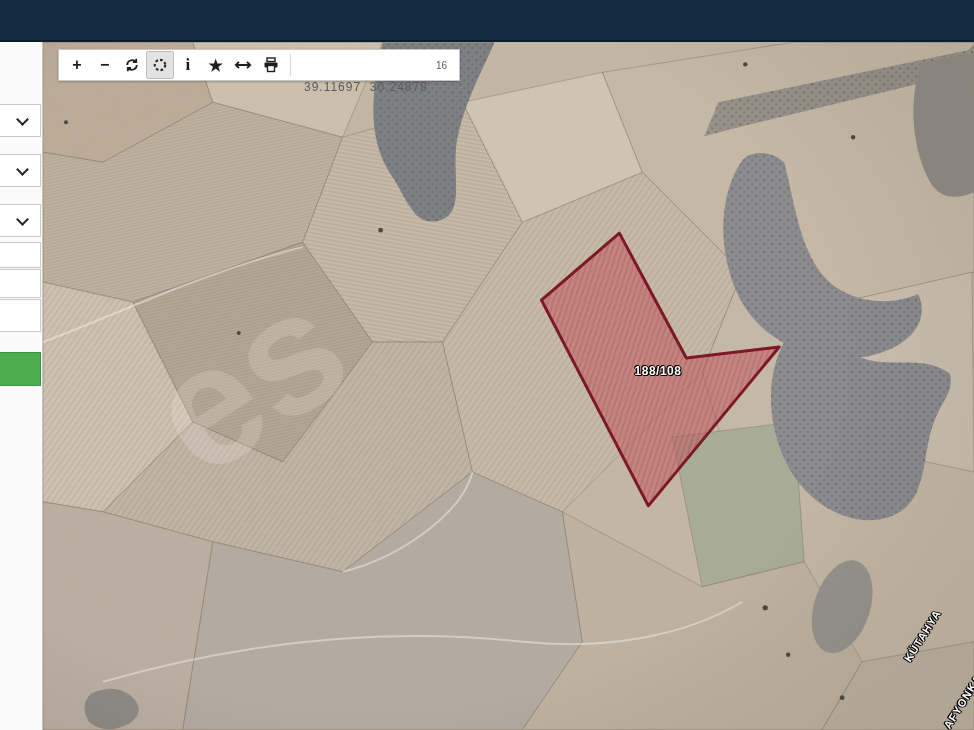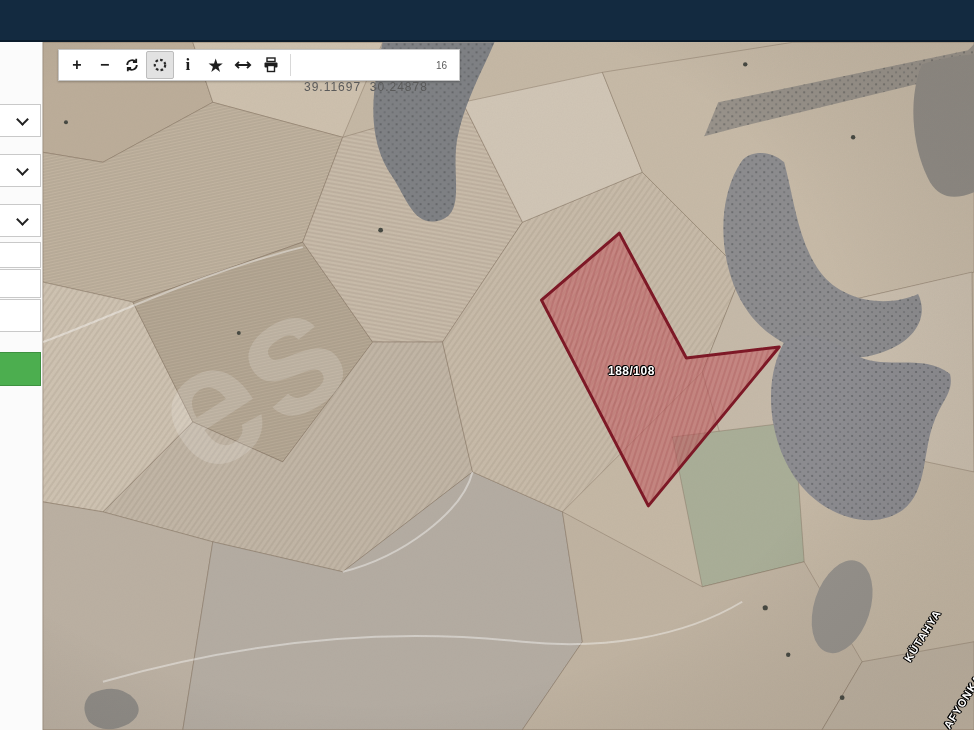--- a/index.html
+++ b/index.html
@@ -24,21 +24,21 @@
 
   
   .map-area { position:absolute; left:43px; top:42px; width:931px; height:688px;
               overflow:hidden; background:#c5b8a5; }
   .map-area svg.terrain { position:absolute; left:0; top:0; }
 
   .overlay-label { position:absolute; color:#fff; font-weight:bold;
                    text-shadow:-1px 0 #000, 1px 0 #000, 0 -1px #000, 0 1px #000,
                                -1px -1px #000, 1px 1px #000;
                    pointer-events:none; }
-  .parcel-label { left:565px; top:322px; width:100px; text-align:left;
+  .parcel-label { left:565px; top:322px; width:100px; text-align:center;
                   font-size:12px; letter-spacing:0.5px; }
   .prov-a { left:838px; top:566px; width:110px; font-size:11px;
             letter-spacing:1px; transform:rotate(-58deg); }
   .prov-b { left:868px; top:616px; width:150px; font-size:11px;
             letter-spacing:1px; transform:rotate(-58deg); }
   .watermark { position:absolute; left:110px; top:240px; font-size:170px;
                font-weight:bold; color:rgba(255,255,255,0.16);
                transform:rotate(-33deg); pointer-events:none; user-select:none; }
 
   

